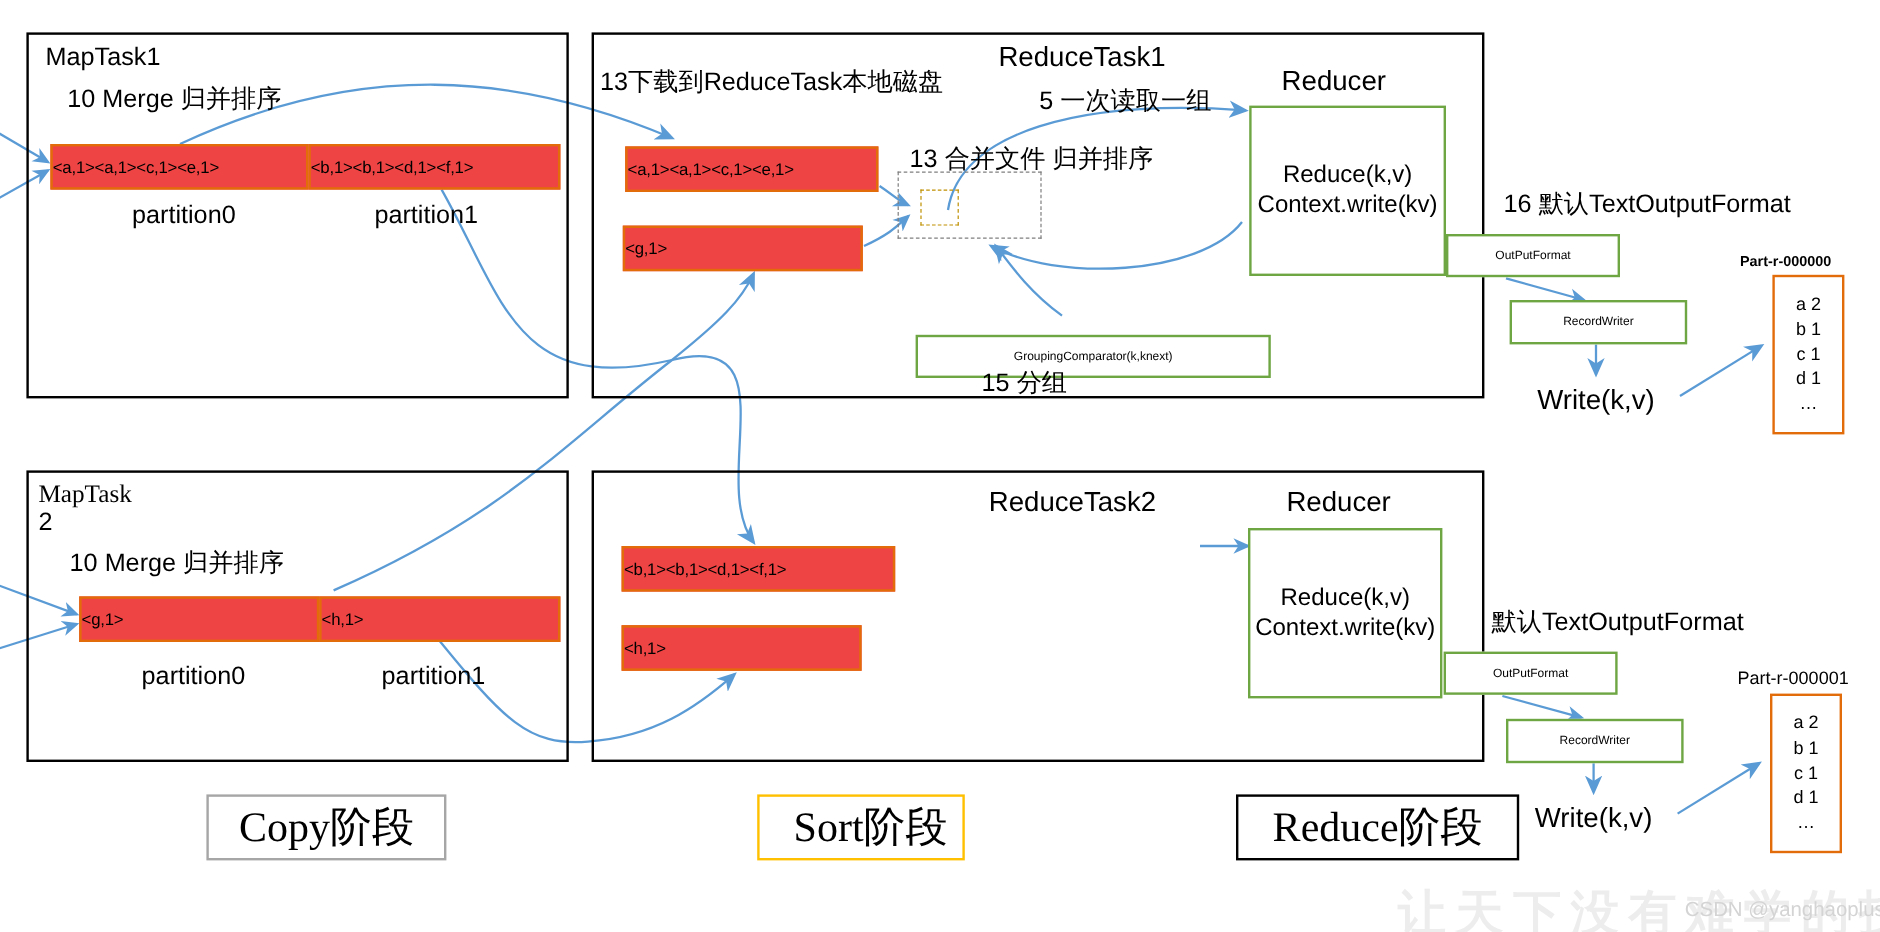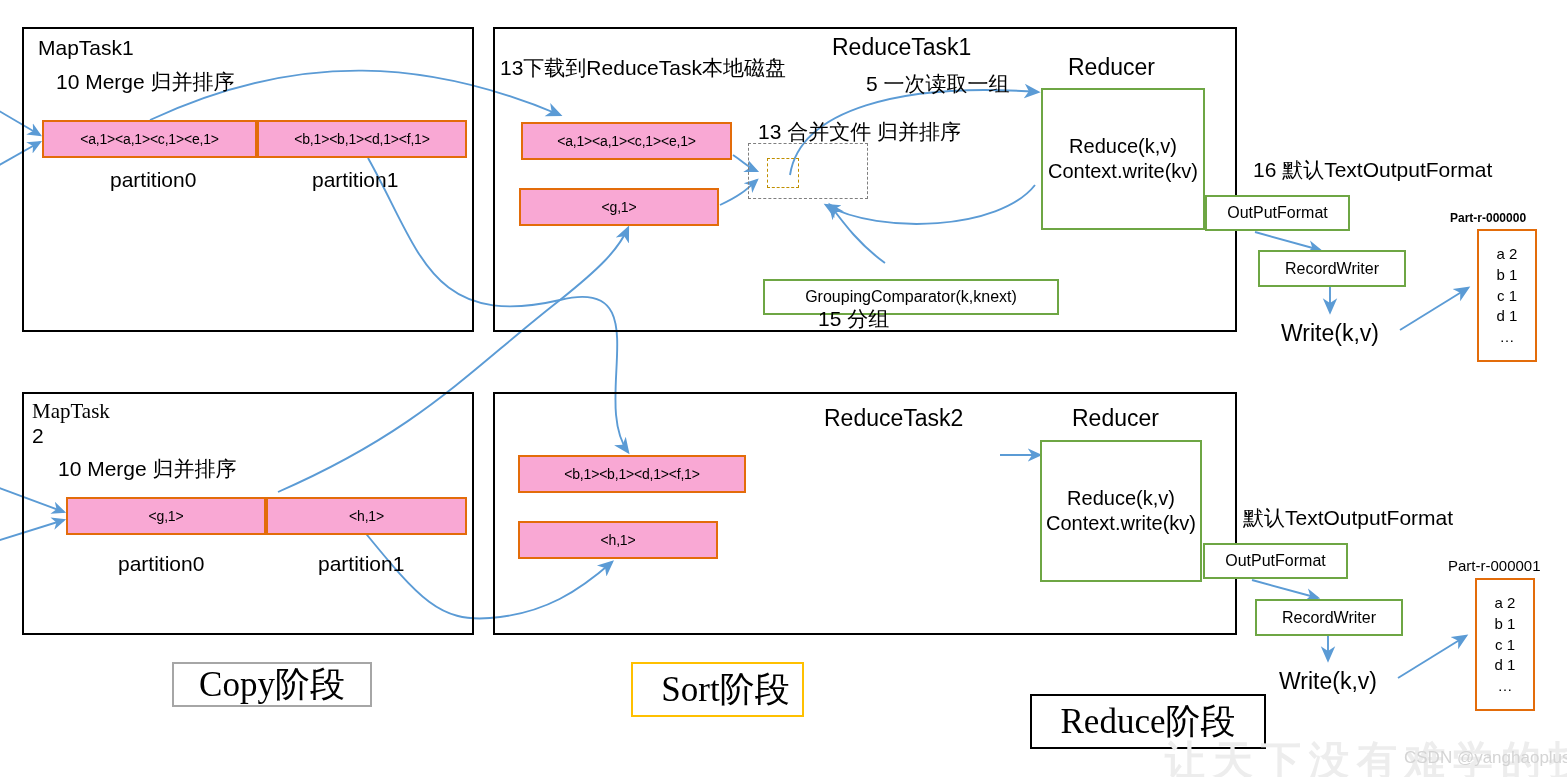--- a/index.html
+++ b/index.html
@@ -3,35 +3,35 @@
 <meta charset="utf-8">
 <style>
   html,body{margin:0;padding:0;background:#ffffff;}
   body{width:1567px;height:777px;position:relative;overflow:hidden;
        font-family:"Liberation Sans","DejaVu Sans",sans-serif;color:#000;}
   .stage{position:absolute;left:0;top:0;width:1567px;height:777px;}
   svg.wires{position:absolute;left:0;top:0;width:1567px;height:777px;pointer-events:none;}
 
   .blk{position:absolute;border:2.5px solid #000;background:transparent;box-sizing:border-box;}
   .obox{position:absolute;border:2.5px solid #E36C0A;box-sizing:border-box;
-        display:flex;align-items:center;justify-content:center;background:#f9a8d4;}
+        display:flex;align-items:center;background:#ef4444;}
   .obox span{font-size:14px;letter-spacing:-0.2px;white-space:nowrap;}
   .gbox{position:absolute;border:2.5px solid #6EA644;box-sizing:border-box;background:#fff;
         display:flex;align-items:center;justify-content:center;}
-  .gbox span{font-size:16px;white-space:nowrap;}
+  .gbox span{font-size:10px;white-space:nowrap;}
   .lbl{position:absolute;white-space:nowrap;}
   .t-sm{font-size:14px;}
   .t-lg{font-size:21px;}
   .t-xl{font-size:23px;}
 
   .phase{position:absolute;box-sizing:border-box;display:flex;align-items:center;justify-content:center;
          font-family:"Liberation Serif","DejaVu Serif",serif;font-size:35px;background:#fff;}
   .phase-copy{border:2.5px solid #A6A6A6;}
   .phase-sort{border:2.5px solid #FFC000;}
-  .phase-reduce{border:2.5px solid #000;margin-top:32px;}
+  .phase-reduce{border:2.5px solid #000;}
 
   .dashedGray{position:absolute;border:1.5px dashed #7F7F7F;box-sizing:border-box;}
   .dashedGold{position:absolute;border:1.5px dashed #BF8F00;box-sizing:border-box;}
 
   .partfile{position:absolute;border:2.5px solid #E36C0A;box-sizing:border-box;background:#fff;
             display:flex;flex-direction:column;align-items:center;justify-content:center;gap:5px;}
   .partfile span{font-size:15px;line-height:1.05;}
 
   .wm-cn{position:absolute;color:#EDEDED;font-size:40px;font-weight:bold;letter-spacing:8px;
          font-family:"Liberation Serif","DejaVu Serif",serif;white-space:nowrap;}
@@ -193,21 +193,21 @@
 
   <div class="lbl" style="left:1448px;top:557px;font-size:15px;">Part-r-000001</div>
   <div class="partfile" style="left:1475px;top:578px;width:60px;height:133px;">
     <span>a 2</span>
     <span>b 1</span>
     <span>c 1</span>
     <span>d 1</span>
     <span>…</span>
   </div>
 
-  <div class="phase phase-copy" style="left:172px;top:662px;width:200px;height:45px;">
+  <div class="phase phase-copy" style="left:172px;top:662px;width:200px;height:55px;">
     <span>Copy阶段</span>
   </div>
   <div class="phase phase-sort" style="left:631px;top:662px;width:173px;height:55px;padding-left:16px;">
     <span>Sort阶段</span>
   </div>
   <div class="phase phase-reduce" style="left:1030px;top:662px;width:236px;height:55px;">
     <span>Reduce阶段</span>
   </div>
 
   <div class="wm-cn" style="left:1165px;top:733px;">让天下没有难学的技术</div>

